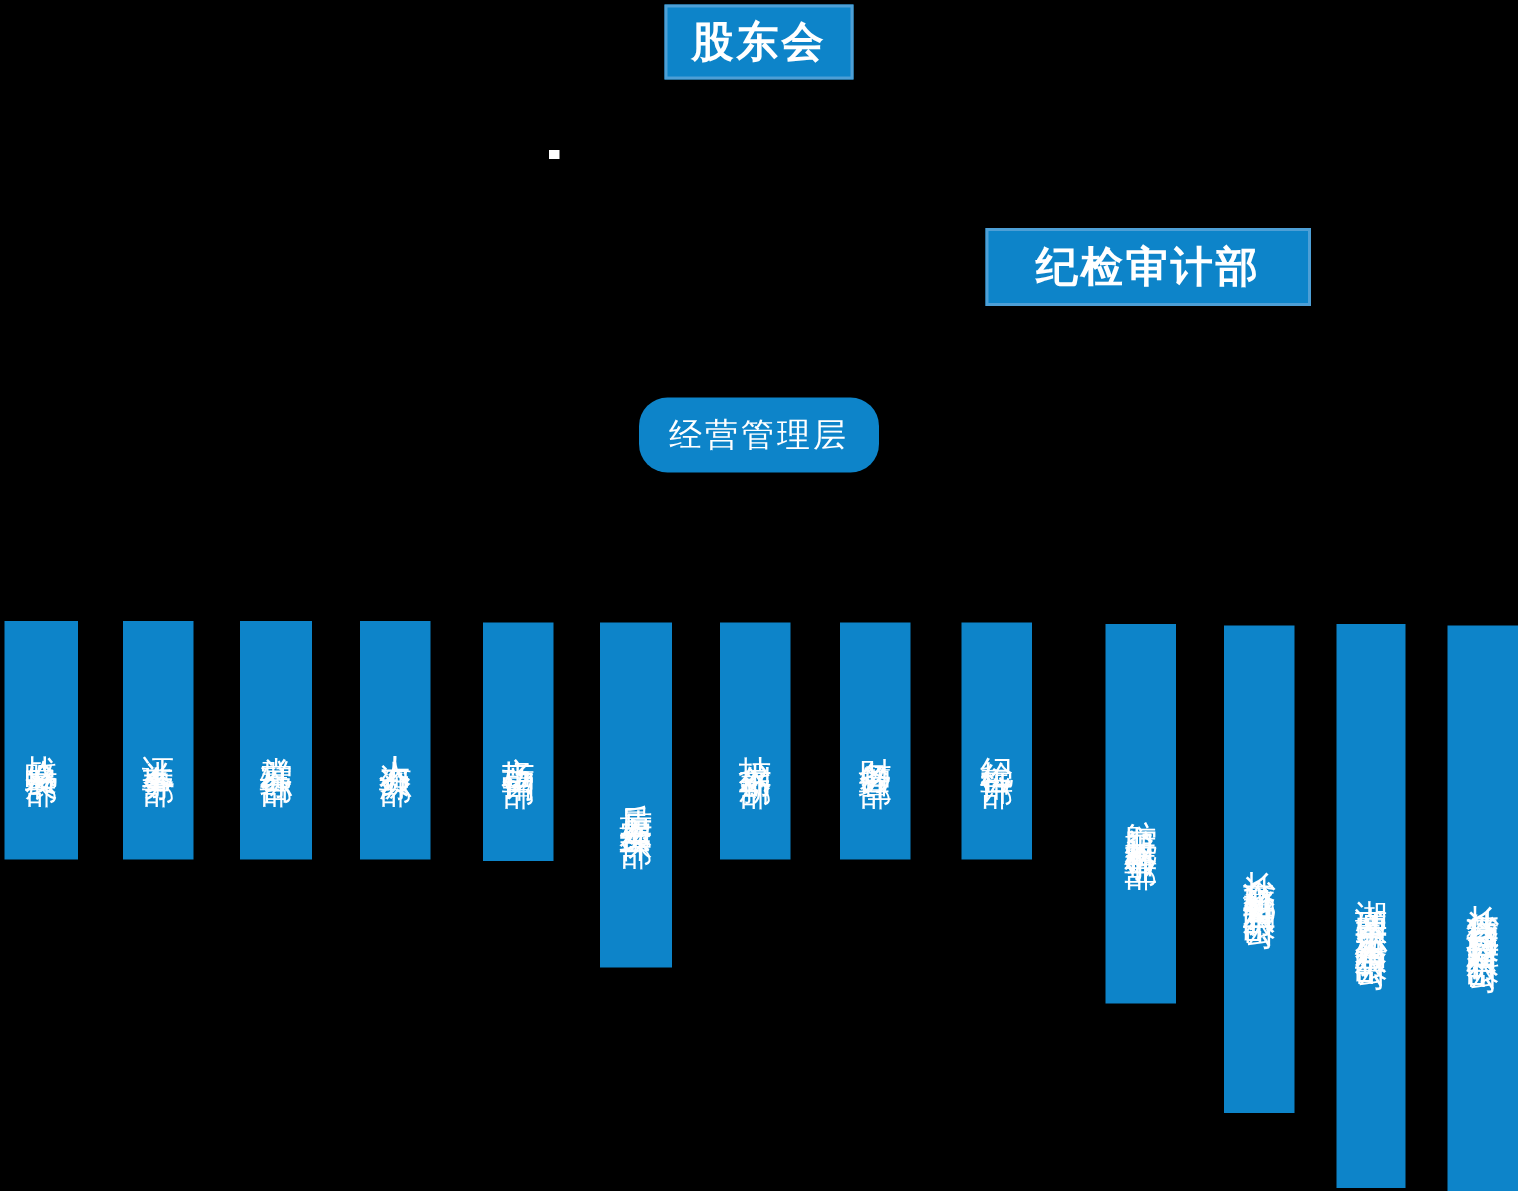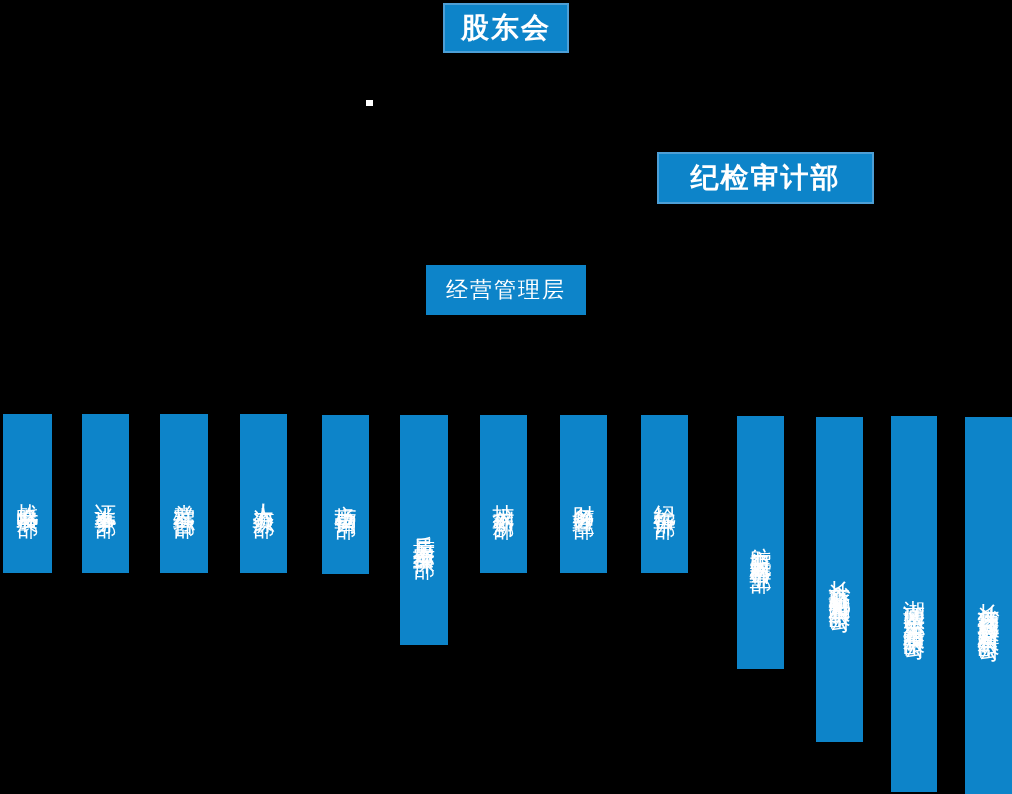--- a/index.html
+++ b/index.html
@@ -31,20 +31,21 @@
   }
   .rounded {
     border-radius: 0;
     border: 2px solid #4d9fd6;
   }
   
   .mgmt {
     font-size: 22px;
     font-weight: 400;
     letter-spacing: 2px;
+    border-radius: 19px;
   }
   
   .dept {
     position: absolute;
     box-sizing: border-box;
     background: #0d84c9;
     display: flex;
     align-items: center;
     justify-content: center;
   }

